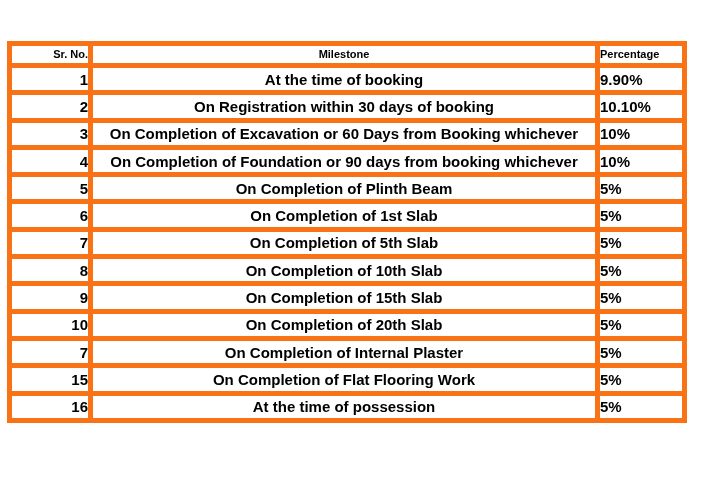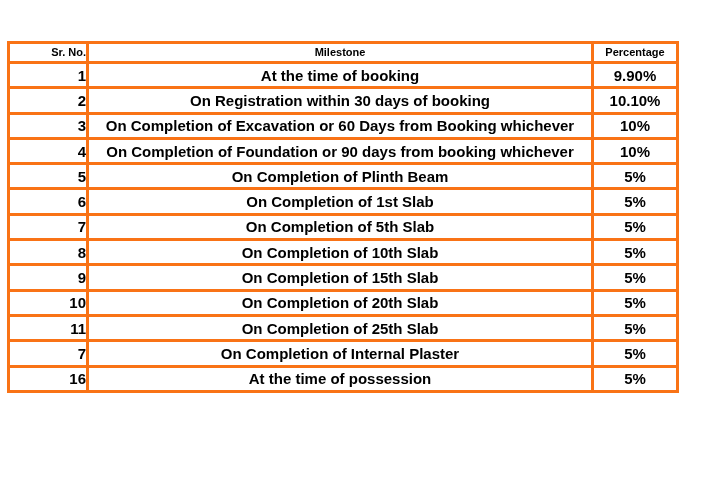--- a/index.html
+++ b/index.html
@@ -15,40 +15,40 @@
     position: absolute;
     left: 7px;
     top: 41px;
   }
   table.grid {
     border-collapse: collapse;
     table-layout: fixed;
     width: 660px;
   }
   table.grid th, table.grid td {
-    border: 3px solid #f97316;
+    border: 5px solid #f97316;
     overflow: hidden;
     white-space: nowrap;
     font-weight: 700;
     color: #000000;
     padding: 0;
     vertical-align: middle;
   }
   thead th {
     height: 17px;
     font-size: 11px;
     line-height: 17px;
   }
   tbody td {
     height: 22.3px;
     font-size: 15px;
   }
   .col-sr { width: 76px; text-align: right; padding-right: 4px; }
   .col-ms { width: 502px; text-align: center; padding-left: 3px; }
-  .col-pc { width: 82px; text-align: center; padding-right: 4px; }
+  .col-pc { width: 82px; text-align: left; padding-right: 4px; }
 </style>
 </head>
 <body>
 
 <div class="sheet">
   <table class="grid">
     <thead>
       <tr>
         <th class="col-sr">Sr. No.</th>
         <th class="col-ms">Milestone</th>
@@ -100,27 +100,27 @@
         <td class="col-sr">9</td>
         <td class="col-ms">On Completion of 15th Slab</td>
         <td class="col-pc">5%</td>
       </tr>
       <tr>
         <td class="col-sr">10</td>
         <td class="col-ms">On Completion of 20th Slab</td>
         <td class="col-pc">5%</td>
       </tr>
       <tr>
-        <td class="col-sr">11</td>
-        <td class="col-ms">On Completion of 25th Slab</td>
+        <td class="col-sr">7</td>
+        <td class="col-ms">On Completion of Internal Plaster</td>
         <td class="col-pc">5%</td>
       </tr>
       <tr>
-        <td class="col-sr">7</td>
-        <td class="col-ms">On Completion of Internal Plaster</td>
+        <td class="col-sr">15</td>
+        <td class="col-ms">On Completion of Flat Flooring Work</td>
         <td class="col-pc">5%</td>
       </tr>
       <tr>
         <td class="col-sr">16</td>
         <td class="col-ms">At the time of possession</td>
         <td class="col-pc">5%</td>
       </tr>
     </tbody>
   </table>
 </div>

